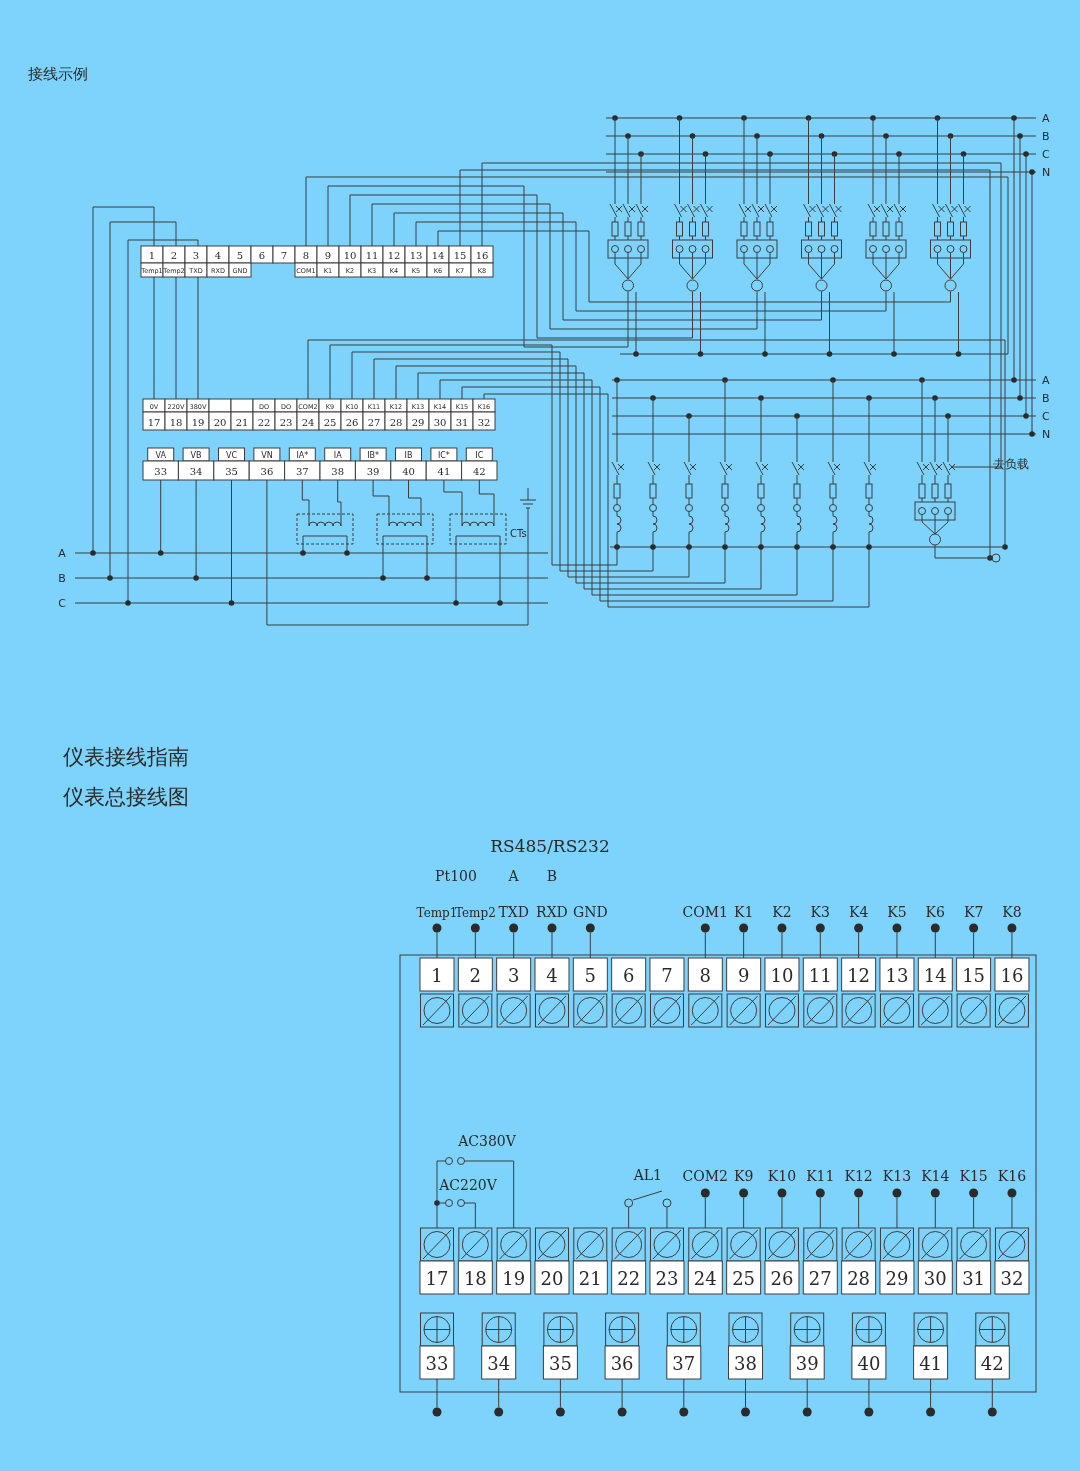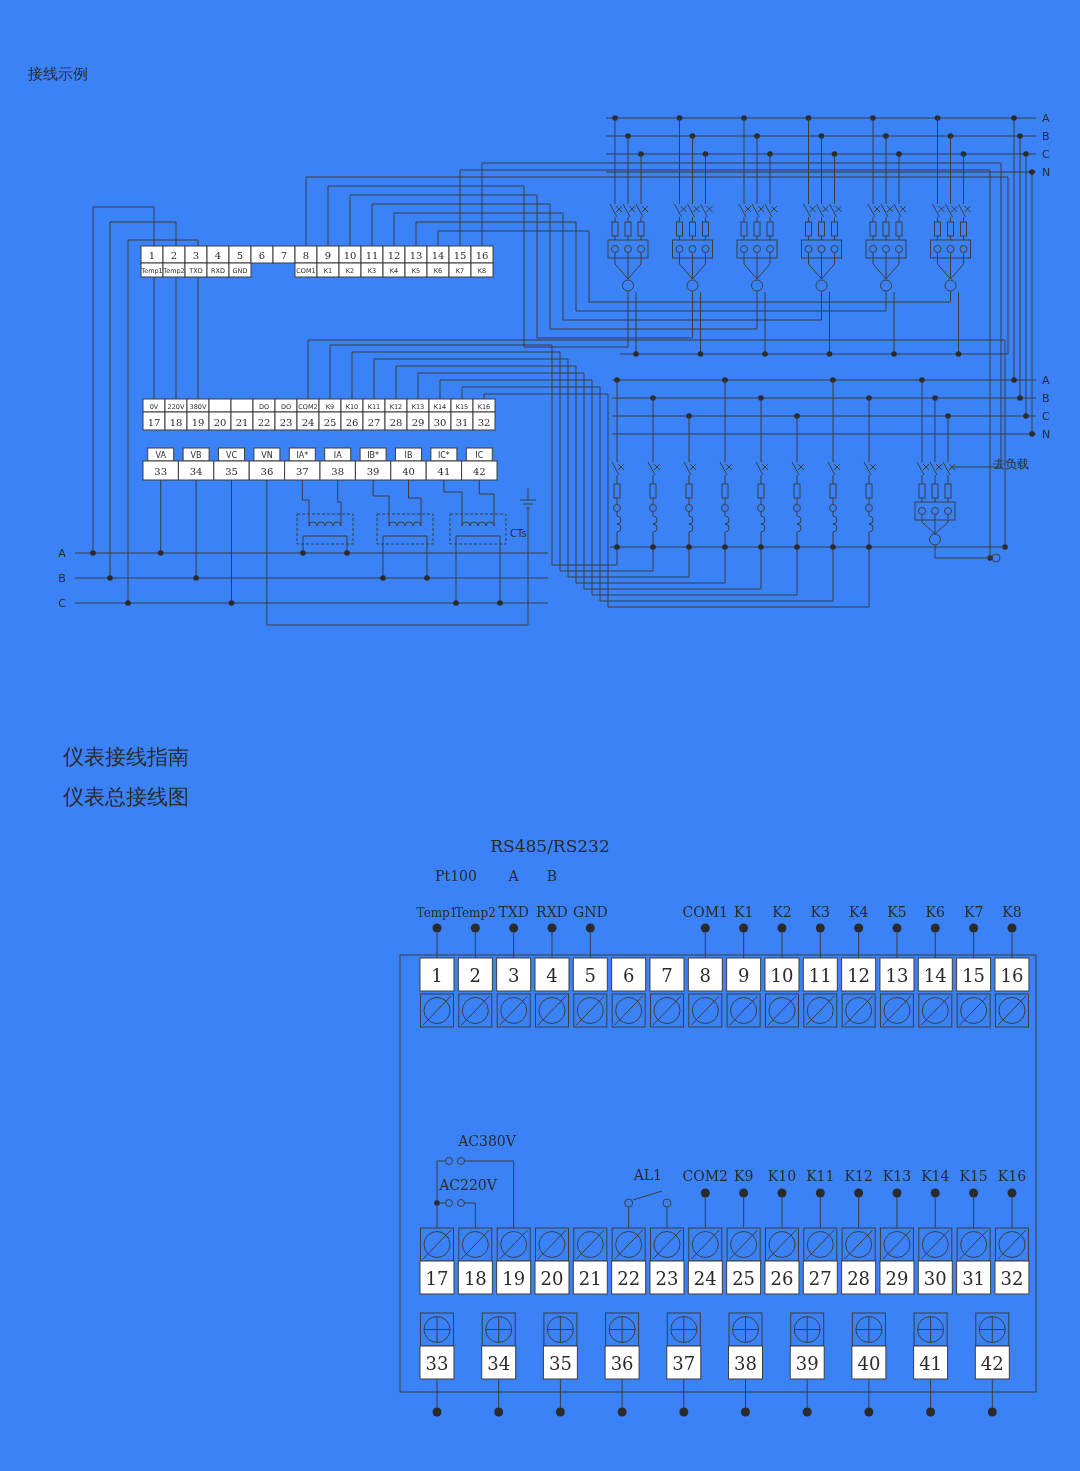--- a/index.html
+++ b/index.html
@@ -1,18 +1,18 @@
 <!DOCTYPE html>
 <html><head>
 <meta charset="utf-8">
 <style>
   *{margin:0;padding:0;box-sizing:border-box}
   html,body{background:#fff}
   body{width:1080px;height:1471px;position:relative;font-family:"DejaVu Sans",sans-serif}
-  .page{position:absolute;inset:0;background:#3b82f6}
+  .page{position:absolute;inset:0;background:#7dd3fc}
   svg{position:absolute;left:0;top:0}
   line,polyline{stroke:#3d3d3d;stroke-width:1;fill:none}
   path{stroke:#3d3d3d;stroke-width:1;fill:none}
   rect{stroke:#3d3d3d;stroke-width:1;fill:none}
   rect.cell{fill:#ffffff}
   rect.dash{stroke-dasharray:3 2}
   circle{stroke:#3d3d3d;stroke-width:1;fill:none}
   circle.dot{fill:#2b2b2b;stroke:none}
   text{fill:#2a2a2a;stroke:none;font-family:"DejaVu Sans",sans-serif}
   .t-title{font-size:15px}

